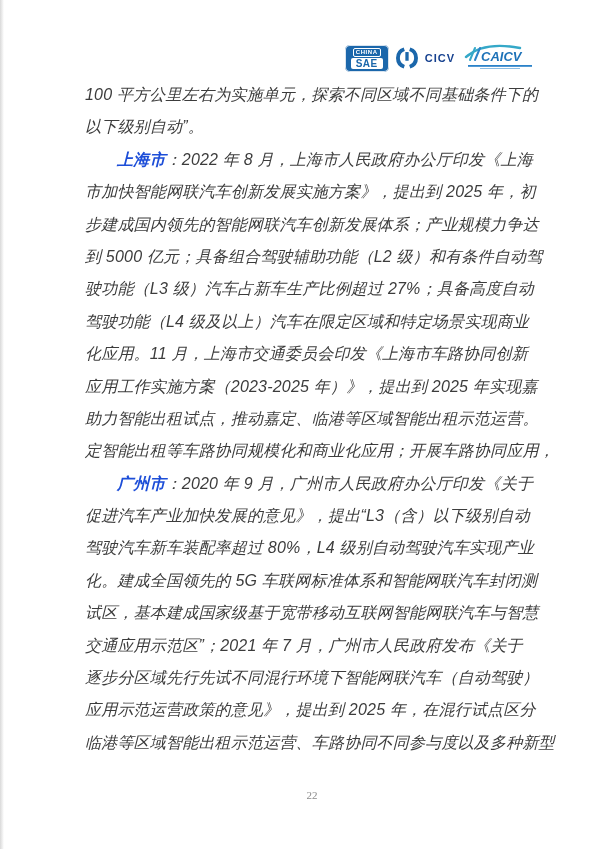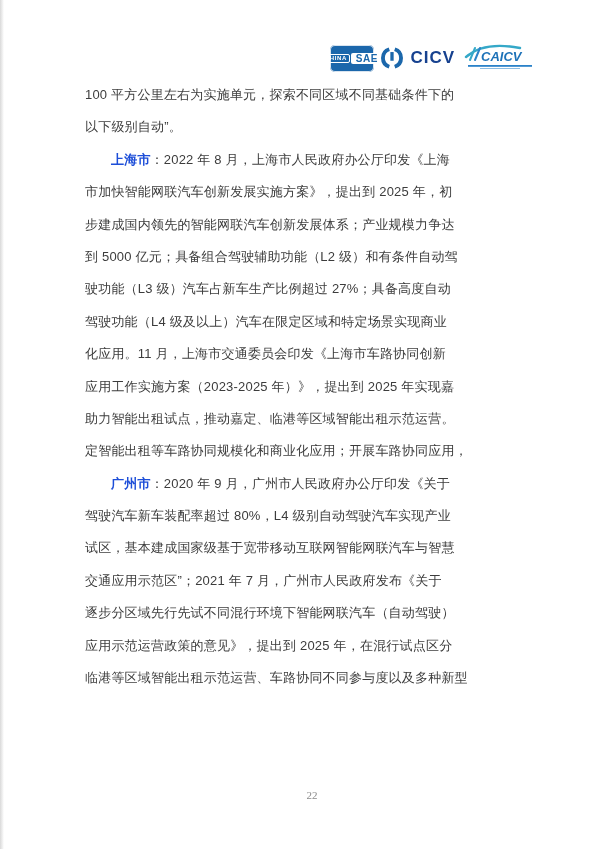--- a/index.html
+++ b/index.html
@@ -20,41 +20,41 @@
     background:linear-gradient(to right, #d9d9d9, rgba(255,255,255,0));
   }
   
   .header {
     position:absolute; top:42px; right:62px;
     display:flex; align-items:center; gap:7px; height:32px;
   }
   .sae-badge {
     width:44px; height:27px; background:var(--logo-blue);
     border-radius:5px; box-shadow:0 0 0 1px #d9e4ef inset;
-    display:flex; flex-direction:row; align-items:center; justify-content:center; gap:1px;
+    display:flex; flex-direction:column; align-items:center; justify-content:center; gap:1px;
   }
   .sae-top {
     color:#ffffff; font-size:6px; font-weight:bold; letter-spacing:0.6px;
     border:1px solid #ffffff; border-radius:2px; line-height:7px; padding:0 2px;
   }
   .sae-bottom {
     background:#ffffff; color:var(--logo-blue); font-weight:bold;
     font-size:10px; line-height:11px; padding:0 5px; border-radius:2px;
     letter-spacing:0.5px;
   }
   .cicv-mark { width:22px; height:22px; display:block; }
   .cicv-text {
-    color:var(--logo-navy); font-weight:bold; font-size:17px;
+    color:var(--logo-navy); font-weight:bold; font-size:11px;
     letter-spacing:1px; line-height:22px;
   }
   .caicv-logo { width:76px; height:30px; display:block; }
   
   .doc {
     position:absolute; left:85px; top:79px; width:432px;
-    font-size:13px; line-height:32.4px; color:#3c3c3c;
+    font-size:16px; line-height:32.4px; color:#3c3c3c;font-style:italic;
   }
   .line { white-space:nowrap; height:32.4px; letter-spacing:0.2px; }
   .line.indent { text-indent:2em; }
   .line b { color:#1d4ed8; font-weight:bold; }
   
   .footer {
     position:absolute; left:0; right:0; bottom:46px;
     text-align:center;
   }
   .footer span {
@@ -96,21 +96,23 @@
     <div class="line">市加快智能网联汽车创新发展实施方案》，提出到 2025 年，初</div>
     <div class="line">步建成国内领先的智能网联汽车创新发展体系；产业规模力争达</div>
     <div class="line">到 5000 亿元；具备组合驾驶辅助功能（L2 级）和有条件自动驾</div>
     <div class="line">驶功能（L3 级）汽车占新车生产比例超过 27%；具备高度自动</div>
     <div class="line">驾驶功能（L4 级及以上）汽车在限定区域和特定场景实现商业</div>
     <div class="line">化应用。11 月，上海市交通委员会印发《上海市车路协同创新</div>
     <div class="line">应用工作实施方案（2023-2025 年）》，提出到 2025 年实现嘉</div>
     <div class="line">助力智能出租试点，推动嘉定、临港等区域智能出租示范运营。</div>
     <div class="line">定智能出租等车路协同规模化和商业化应用；开展车路协同应用，</div>
     <div class="line indent"><b>广州市</b>：2020 年 9 月，广州市人民政府办公厅印发《关于</div>
+    <div class="line">促进汽车产业加快发展的意见》，提出“L3（含）以下级别自动</div>
     <div class="line">驾驶汽车新车装配率超过 80%，L4 级别自动驾驶汽车实现产业</div>
+    <div class="line">化。建成全国领先的 5G 车联网标准体系和智能网联汽车封闭测</div>
     <div class="line">试区，基本建成国家级基于宽带移动互联网智能网联汽车与智慧</div>
     <div class="line">交通应用示范区”；2021 年 7 月，广州市人民政府发布《关于</div>
     <div class="line">逐步分区域先行先试不同混行环境下智能网联汽车（自动驾驶）</div>
     <div class="line">应用示范运营政策的意见》，提出到 2025 年，在混行试点区分</div>
     <div class="line">临港等区域智能出租示范运营、车路协同不同参与度以及多种新型</div>
   </div>
 
 <div class="footer">
   <span>22</span>
 </div>

